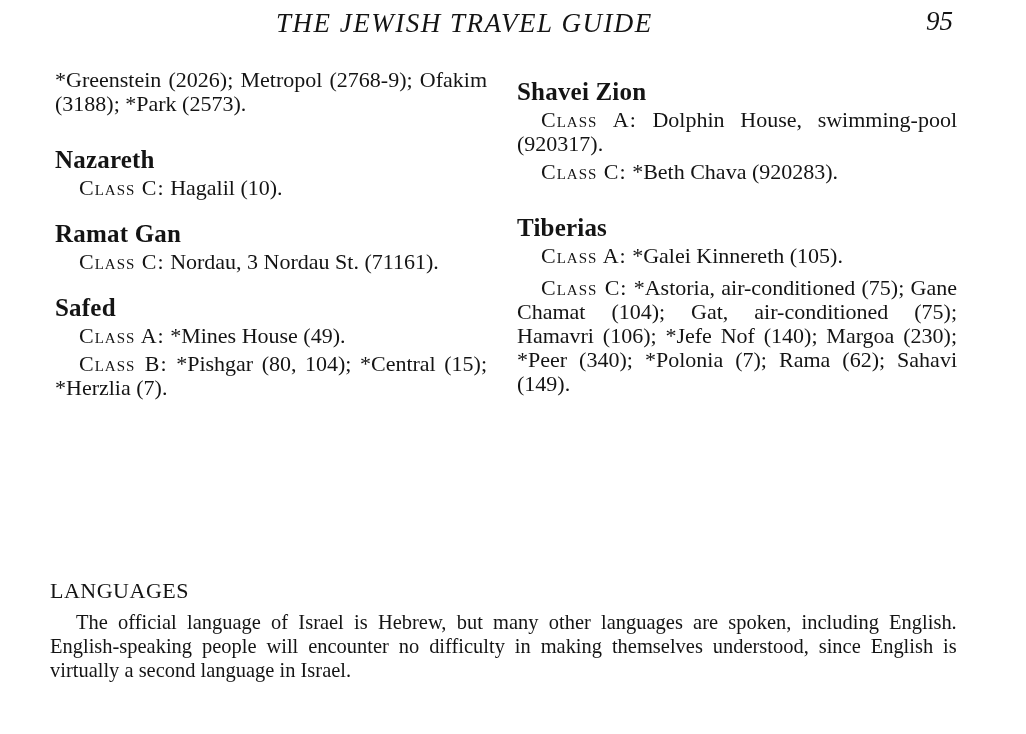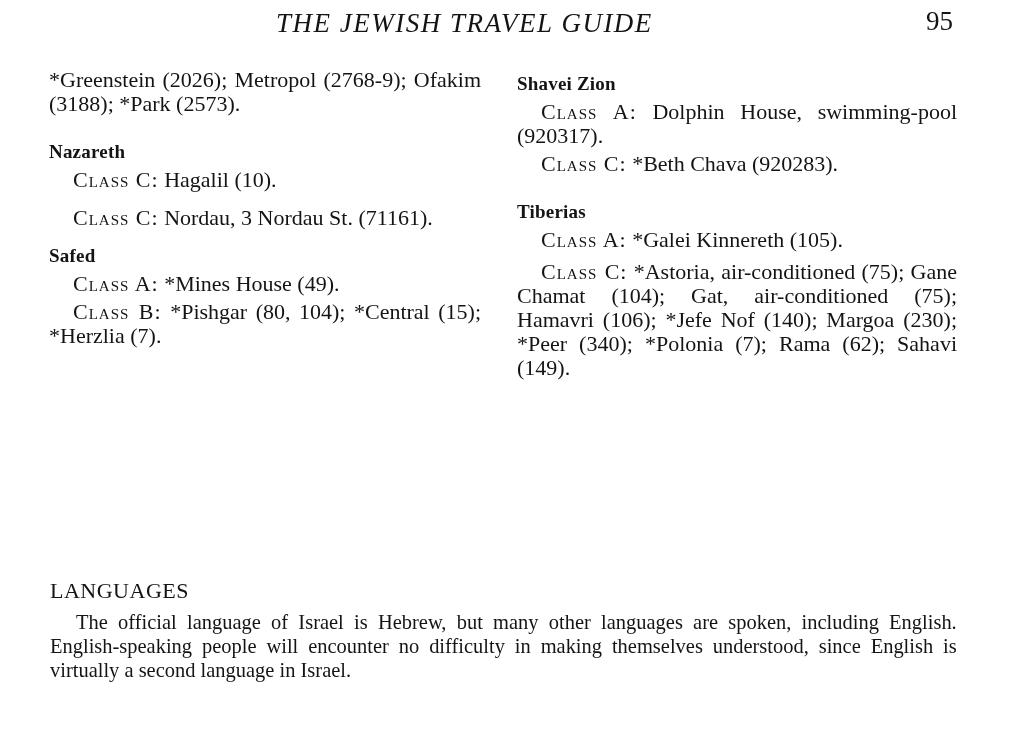--- a/index.html
+++ b/index.html
@@ -8,29 +8,29 @@
     font-family: "Liberation Serif", "DejaVu Serif", serif;
     color: #141414;
   }
   .page { position: absolute; left: 0; top: 0; width: 1026px; height: 694px; }
   .running-head {
     position: absolute; top: 8px; left: 276px;
     font-style: italic; font-size: 27px; letter-spacing: 1.5px;
   }
   .page-number {
     position: absolute; top: 6px; left: 926px;
-    font-size: 27px;
+    font-style: italic; font-size: 27px;
   }
   .col { position: absolute; font-size: 22px; line-height: 24px; }
-  .col-left { left: 49px; top: 68px; width: 432px; }
+  .col-left { left: 55px; top: 68px; width: 432px; }
   .col-right { left: 517px; top: 58px; width: 440px; }
   .p { margin: 0; text-align: justify; }
   .indent { text-indent: 24px; }
   .city {
-    font-weight: bold; font-size: 19px; margin: 0 0 4px 0;
+    font-weight: bold; font-size: 25px; margin: 8px 0 4px 0;
     letter-spacing: 0.2px;
   }
   .cls { font-variant: small-caps; letter-spacing: 1px; }
   .gap-lg { height: 24px; }
   .gap-md { height: 14px; }
   .gap-sm { height: 4px; }
   .languages {
     position: absolute; left: 50px; top: 578px; width: 905px;
   }
   .lang-heading {
@@ -56,20 +56,21 @@
     <div class="gap-lg"></div>
 
     <div>
       <div class="city">Nazareth</div>
       <p class="p indent"><span class="cls">Class C:</span><span> Hagalil (10).</span></p>
     </div>
 
     <div class="gap-md"></div>
 
     <div>
+      <div class="city">Ramat Gan</div>
       <p class="p indent"><span class="cls">Class C:</span><span> Nordau, 3 Nordau St. (71161).</span></p>
     </div>
 
     <div class="gap-md"></div>
 
     <div>
       <div class="city">Safed</div>
       <p class="p indent"><span class="cls">Class A:</span><span> *Mines House (49).</span></p>
       <div class="gap-sm"></div>
       <p class="p indent"><span class="cls">Class B:</span><span> *Pishgar (80, 104); *Central (15); *Herzlia (7).</span></p>

